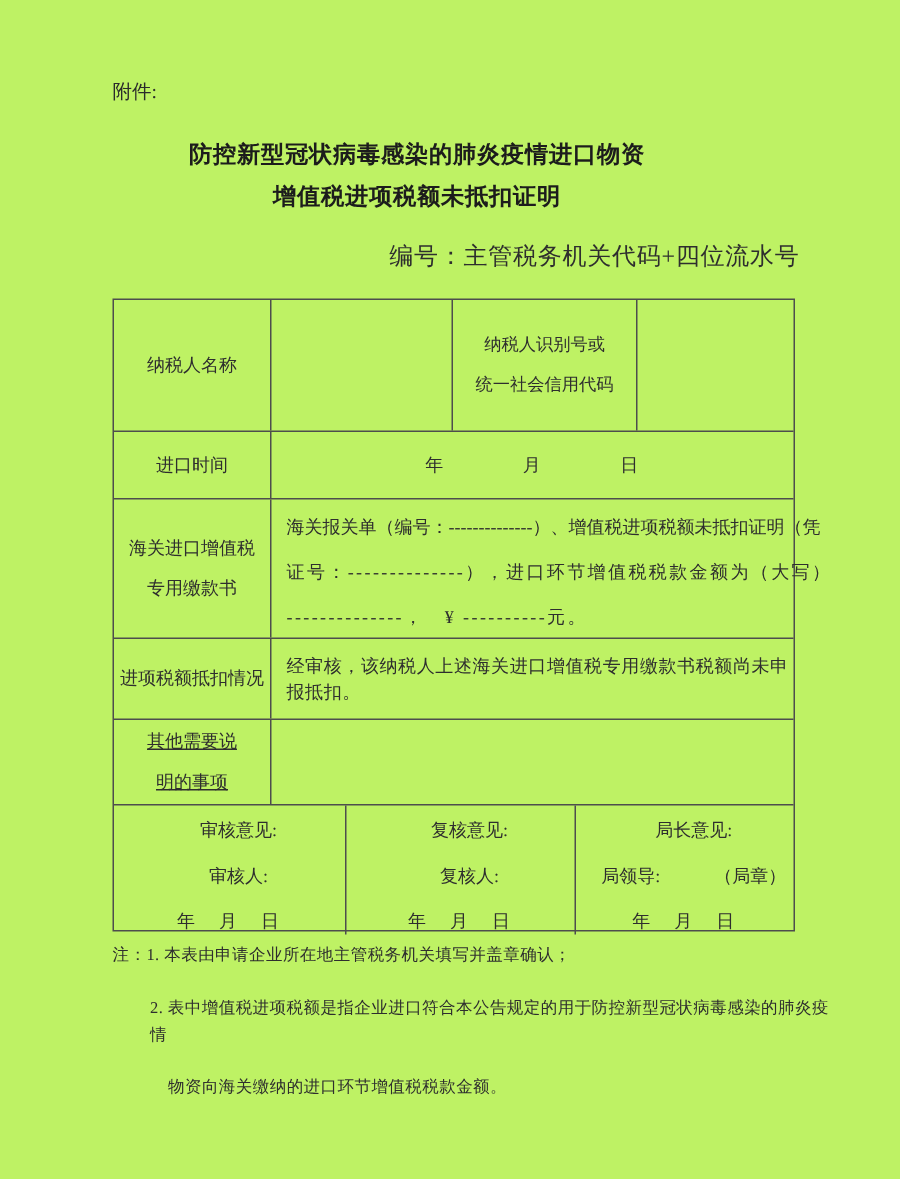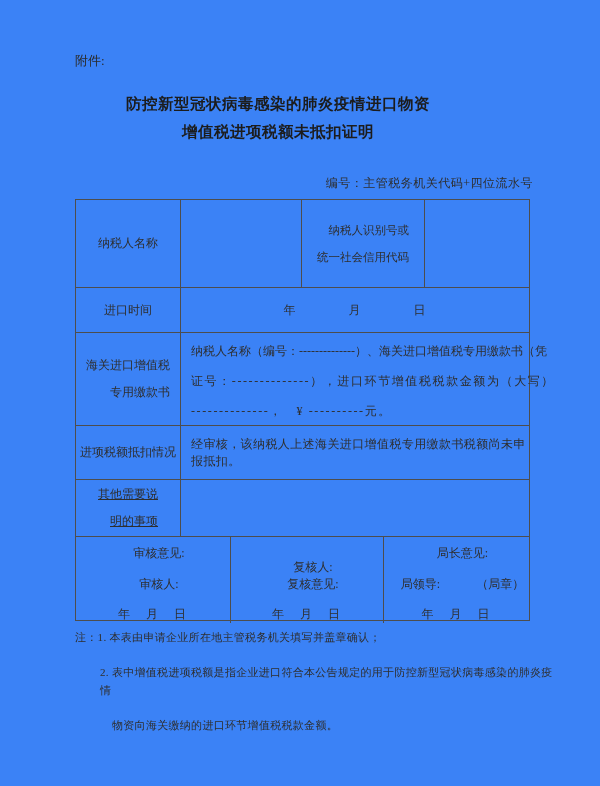--- a/index.html
+++ b/index.html
@@ -1,50 +1,50 @@
 <!DOCTYPE html>
 <html><head>
 <meta charset="utf-8">
 <style>
   html,body{margin:0;padding:0;background:#ffffff;}
   .page{
     position:relative;
     width:600px;height:786px;
-    background:#3b82f6;
+    background:#bef264;
     font-family:"Liberation Serif","DejaVu Serif",serif;
     color:#2e2e2e;
     overflow:hidden;
   }
   .attachment{
     position:absolute;left:75px;top:52px;
     font-size:13px;color:#2b2b2b;
   }
   .title{
     position:absolute;left:0;top:90px;width:556px;
     text-align:center;font-weight:bold;color:#1c1c1c;
     font-size:15.5px;line-height:28px;letter-spacing:0.5px;
   }
   .serial{
-    position:absolute;top:175px;right:67px;
-    font-size:12px;color:#2e2e2e;letter-spacing:0.5px;
+    position:absolute;top:161px;right:67px;
+    font-size:16px;color:#2e2e2e;letter-spacing:0.5px;
   }
   .form-table{
     position:absolute;left:75px;top:199px;
     width:455px;height:422px;
     border:1px solid #4d4d4d;
     box-sizing:border-box;
     font-size:12px;
   }
   .trow{display:flex;border-bottom:1px solid #4d4d4d;box-sizing:border-box;}
   .trow:last-child{border-bottom:none;}
   .cell{border-right:1px solid #4d4d4d;box-sizing:border-box;}
   .cell:last-child{border-right:none;}
   .label{
     display:flex;align-items:center;justify-content:center;
-    text-align:right;white-space:pre-line;line-height:27px;
+    text-align:center;white-space:pre-line;line-height:27px;
   }
   .c-label{width:105px;flex:0 0 105px;}
   .c-val{width:121px;flex:0 0 121px;}
   .c-group{flex:1;display:flex;flex-direction:column;}
   .subrow{display:flex;border-bottom:1px solid #4d4d4d;box-sizing:border-box;flex:0 0 57px;}
   .subrow:last-child{border-bottom:none;flex:1;}
   .sub-label{width:123px;flex:0 0 123px;font-size:11.5px;}
   .sub-val{flex:1;}
   .r1{height:88px;}
   .r2{height:45px;}
@@ -108,21 +108,21 @@
 
     <div class="trow r2">
       <div class="cell label c-label">进口时间</div>
       <div class="cell date-wide">年　　　　月　　　　日</div>
     </div>
 
     <div class="trow r3">
       <div class="cell label c-label">海关进口增值税
 专用缴款书</div>
       <div class="cell cp-content">
-        <div class="cp-line">纳税人名称（编号：--------------）、海关进口增值税专用缴款书（凭</div>
+        <div class="cp-line">海关报关单（编号：--------------）、增值税进项税额未抵扣证明（凭</div>
         <div class="cp-line sp">证号：--------------），进口环节增值税税款金额为（大写）</div>
         <div class="cp-line sp">--------------，　¥ ----------元。</div>
       </div>
     </div>
 
     <div class="trow r4">
       <div class="cell label c-label">进项税额抵扣情况</div>
       <div class="cell single-content">经审核，该纳税人上述海关进口增值税专用缴款书税额尚未申报抵扣。</div>
     </div>
 
@@ -132,22 +132,22 @@
       <div class="cell single-content"></div>
     </div>
 
     <div class="trow r6">
       <div class="cell appr-col a1">
         <div class="appr-line">审核意见:</div>
         <div class="appr-line appr-person">审核人:</div>
         <div class="appr-line appr-date">年　月　日</div>
       </div>
       <div class="cell appr-col a2">
+        <div class="appr-line">复核意见:</div>
         <div class="appr-line appr-person">复核人:</div>
-        <div class="appr-line">复核意见:</div>
         <div class="appr-line appr-date">年　月　日</div>
       </div>
       <div class="cell appr-col a3">
         <div class="appr-line">局长意见:</div>
         <div class="appr-line appr-person">局领导:　　　（局章）</div>
         <div class="appr-line appr-date">年　月　日</div>
       </div>
     </div>
 
   </div>

